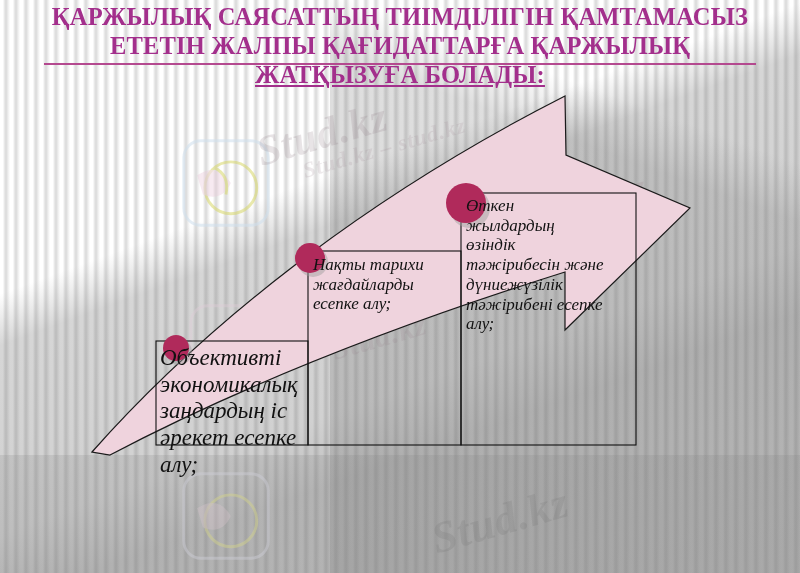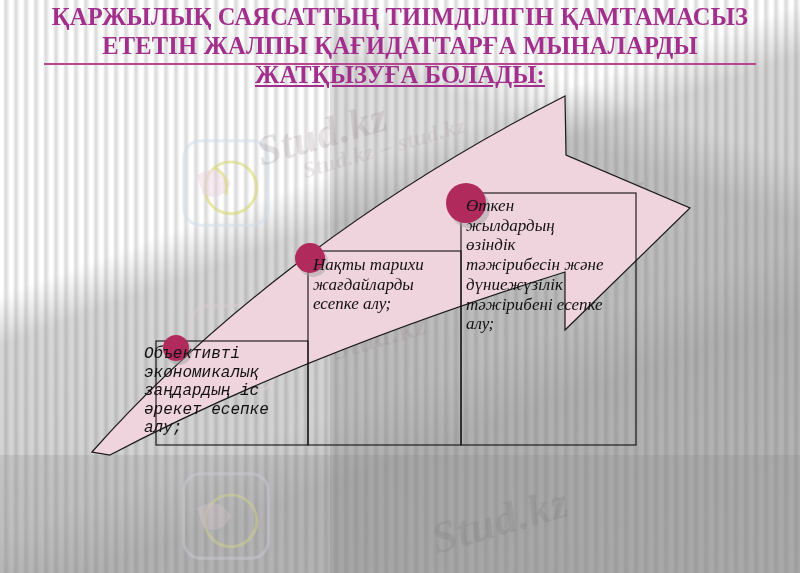--- a/index.html
+++ b/index.html
@@ -90,21 +90,21 @@
   svg.art{position:absolute;left:0;top:0;width:800px;height:573px;overflow:visible;}
 
   
   .tbox{
     position:absolute;
     font-family:"Liberation Serif",serif;
     font-style:italic;
     color:#111;
     line-height:1.16;
   }
-  .tbox1{left:144px;top:345px;width:150px;font-size:16px;font-family:Liberation Mono, monospace;}
+  .tbox1{left:160px;top:345px;width:150px;font-size:23px;}
   .tbox2{left:313px;top:255px;width:148px;font-size:17px;}
   .tbox3{left:466px;top:196px;width:140px;font-size:17px;}
 </style>
 </head>
 <body>
 
 <div id="stage">
 
   <div class="bg-stripes"></div>
   <div class="bg-shade"></div>
@@ -129,21 +129,21 @@
   </svg>
 
   <div class="wm wm1">Stud.kz</div>
   <div class="wm wm5">Stud.kz – stud.kz</div>
   <div class="wm wm2">Stud.kz</div>
   <div class="wm wm3">Stud.kz</div>
   <div class="wm wm4">Stud.kz</div>
 
   <div class="title" style="color: rgb(163, 47, 140);">
     <span class="l1">ҚАРЖЫЛЫҚ САЯСАТТЫҢ ТИІМДІЛІГІН ҚАМТАМАСЫЗ</span>
-    <span class="l2">ЕТЕТІН ЖАЛПЫ ҚАҒИДАТТАРҒА МЫНАЛАРДЫ</span>
+    <span class="l2">ЕТЕТІН ЖАЛПЫ ҚАҒИДАТТАРҒА ҚАРЖЫЛЫҚ</span>
     <span class="l3">ЖАТҚЫЗУҒА БОЛАДЫ:</span>
   </div>
   <div class="title-rule" style="background: rgb(180, 73, 143);"></div>
 
   <svg class="art" viewBox="0 0 800 573">
     <defs>
       <filter id="softshadow" x="-40%" y="-40%" width="200%" height="200%">
         <feDropShadow dx="3" dy="4" stdDeviation="2.5" flood-color="#777" flood-opacity="0.55"></feDropShadow>
       </filter>
     </defs>

